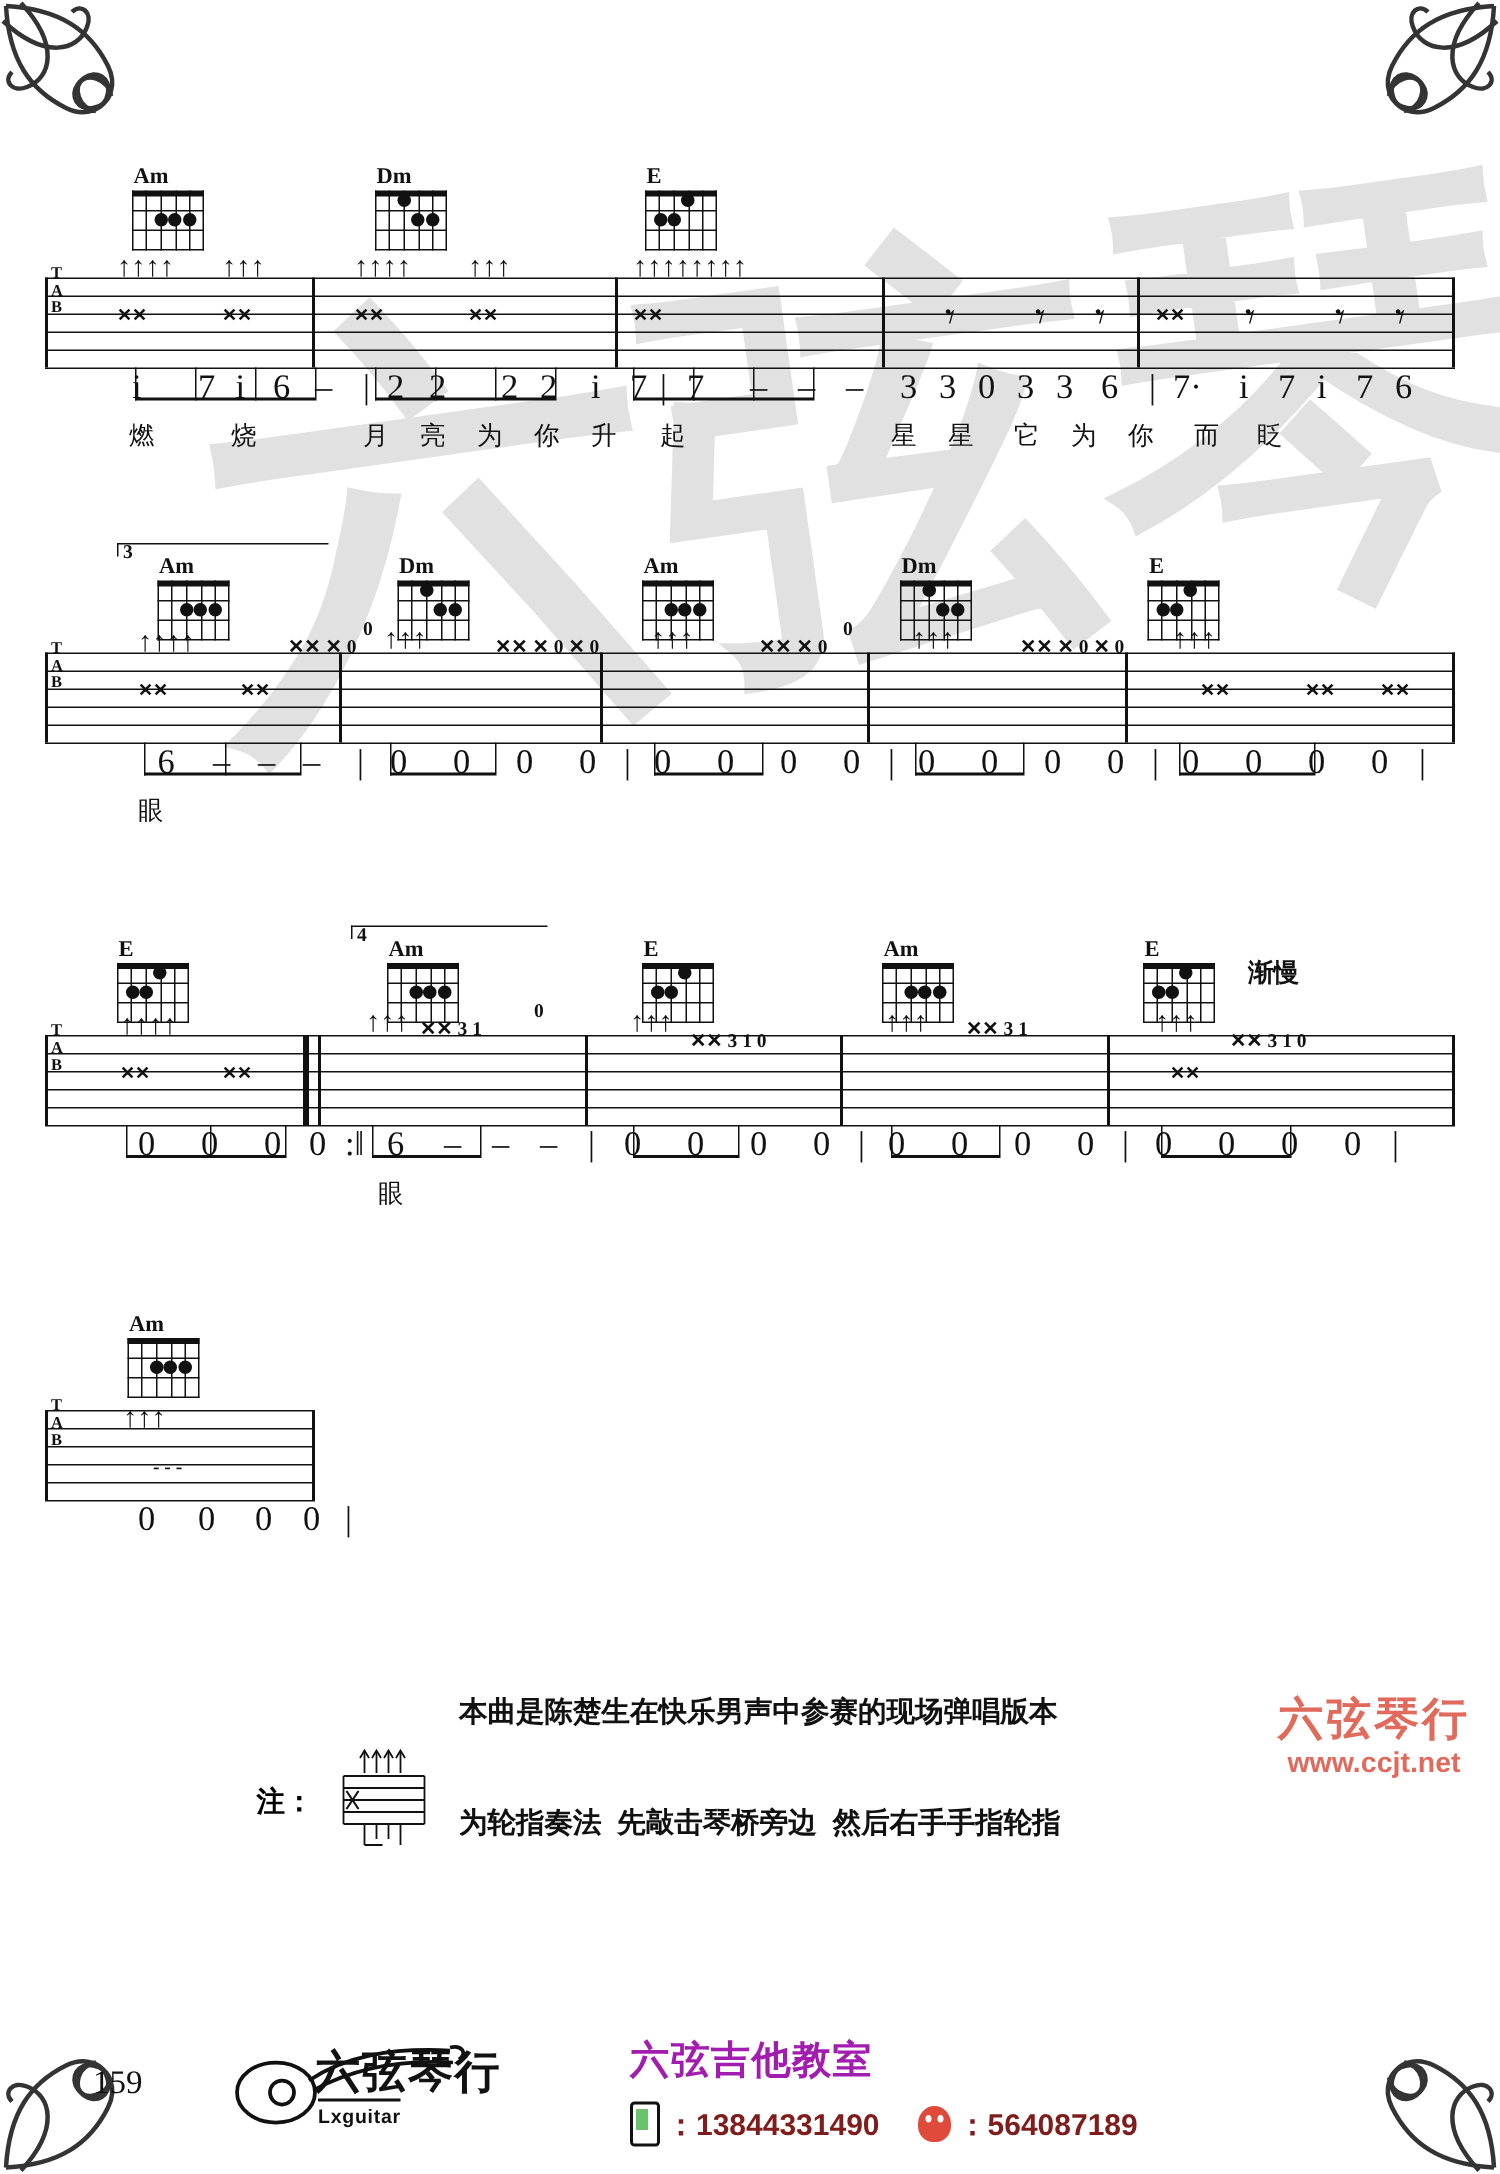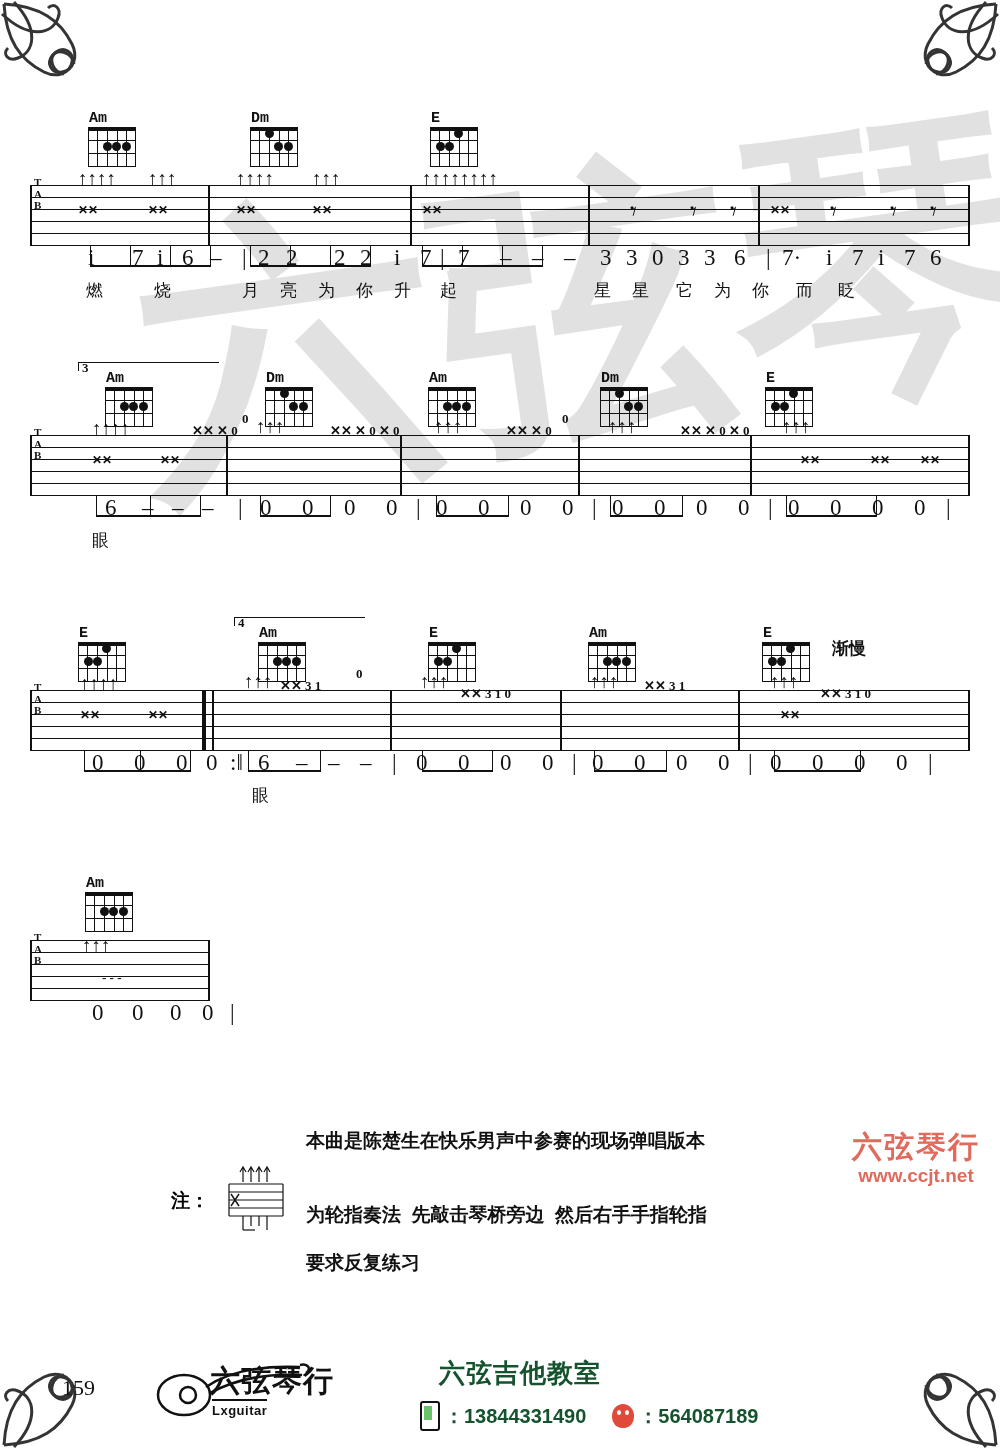--- a/index.html
+++ b/index.html
@@ -38,21 +38,21 @@
   .sys1{top:110px;}
   .sys2{top:360px;}
   .sys3{top:615px;}
   .sys4{top:865px;}
 
   .chords{position:relative;height:65px;}
   
   .chord{position:absolute;width:52px;}
   .chord .cname{
     font-size:15px;font-weight:bold;color:#111;margin-left:1px;
-    font-family:Liberation Mono, monospace;height:17px;
+    font-family:Liberation Serif, serif;height:17px;
   }
   .grid{position:relative;width:48px;height:40px;}
   .grid .nut{position:absolute;left:0;top:0;width:48px;height:4px;background:#111;}
   .grid .hl{position:absolute;left:0;height:1px;background:#111;width:48px;}
   .grid .vl{position:absolute;top:0;width:1px;height:40px;background:#111;}
   .dot{position:absolute;width:9px;height:9px;border-radius:50%;background:#111;}
 
   
   .staff{position:relative;height:70px;margin:0 30px;}
   .staff .line{position:absolute;left:0;right:0;height:1px;background:#111;}
@@ -84,22 +84,22 @@
   .notes .zhu{position:absolute;left:10px;top:60px;font-size:19px;font-weight:bold;}
   .note-diagram{position:absolute;left:60px;top:36px;width:70px;height:70px;}
 
   
   .pagenum{position:absolute;left:62px;bottom:48px;font-size:22px;
            font-family:"Liberation Serif",serif;color:#111;}
   .logo{position:absolute;left:150px;bottom:22px;width:200px;height:80px;}
   .logo .lw{position:absolute;left:60px;top:14px;font-size:30px;font-weight:bold;color:#111;letter-spacing:1px;}
   .logo .lsub{position:absolute;left:62px;top:52px;font-size:13px;font-weight:bold;color:#111;
               border-top:2px solid #111;padding-top:2px;letter-spacing:.5px;}
-  .footer-title{position:absolute;left:420px;bottom:58px;font-size:26px;font-weight:bold;color:#14532d;letter-spacing:1px;margin-left:19px;}
-  .footer-contact{position:absolute;left:420px;bottom:18px;font-size:20px;font-weight:bold;color:#14532d;
+  .footer-title{position:absolute;left:420px;bottom:58px;font-size:26px;font-weight:bold;color:#a21caf;letter-spacing:1px;}
+  .footer-contact{position:absolute;left:420px;bottom:18px;font-size:20px;font-weight:bold;color:#7f1d1d;
                   display:flex;align-items:center;gap:4px;}
   .ph{display:inline-block;width:16px;height:26px;border:2px solid #111;border-radius:3px;position:relative;}
   .ph:after{content:"";position:absolute;left:2px;top:3px;width:8px;height:14px;background:#6ac26a;}
   .qq{display:inline-block;width:22px;height:24px;background:#e04a3a;border-radius:50% 50% 45% 45%;position:relative;}
   .qq:before,.qq:after{content:"";position:absolute;top:6px;width:4px;height:5px;background:#fff;border-radius:50%;}
   .qq:before{left:5px;} .qq:after{right:5px;}
 </style>
 </head>
 <body>
 
@@ -726,21 +726,20 @@
         <path d="M22 52 L22 66 M30 52 L30 62 M38 52 L38 62 M46 52 L46 66"></path>
         <path d="M22 66 L34 66"></path>
       </g>
       <g stroke="#111" stroke-width="1.4">
         <line x1="10" y1="30" x2="18" y2="42"></line>
           <line x1="18" y1="30" x2="10" y2="42"></line>
       </g>
     </svg>
   </div>
   <div class="nline" style="margin-left:145px;margin-top:48px">为轮指奏法  先敲击琴桥旁边  然后右手手指轮指</div>
-  <div class="nline" style="margin-left:145px">要求反复练习</div>
 </div>
 
 <div class="pagenum">159</div>
 
 <div class="logo">
   <svg width="200" height="80" viewBox="0 0 200 80" style="position:absolute;left:0;top:0">
     <g fill="none" stroke="#111" stroke-width="2.5">
       <ellipse cx="34" cy="48" rx="26" ry="20"></ellipse>
       <circle cx="38" cy="48" r="8"></circle>
       <path d="M56 40 C80 24 110 18 150 20"></path>

